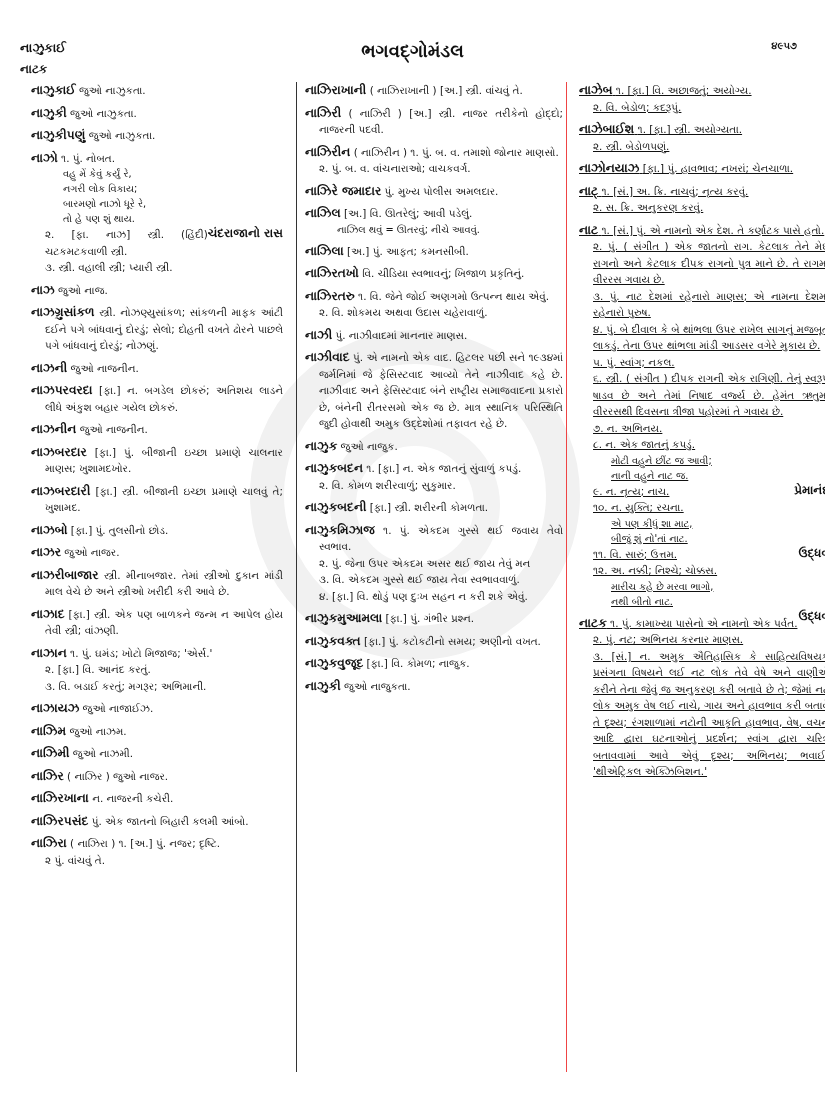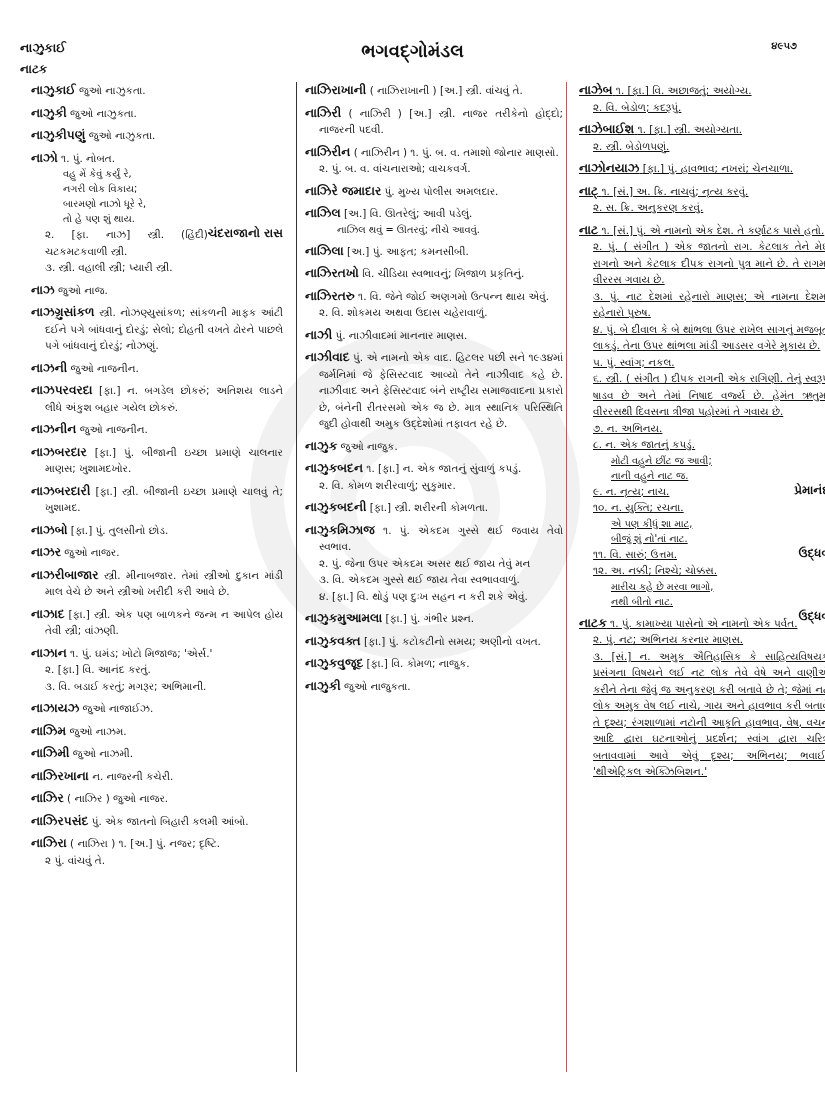--- a/index.html
+++ b/index.html
@@ -54,22 +54,22 @@
       <div class="entry"><span class="hw">નાઝબરદાર</span> <span>[ફા.] પું. બીજાની ઇચ્છા પ્રમાણે ચાલનાર માણસ; ખુશામદખોર.</span></div>
       <div class="entry"><span class="hw">નાઝબરદારી</span> <span>[ફા.] સ્ત્રી. બીજાની ઇચ્છા પ્રમાણે ચાલવું તે; ખુશામદ.</span></div>
       <div class="entry"><span class="hw">નાઝબો</span> <span>[ફા.] પું. તુલસીનો છોડ.</span></div>
       <div class="entry"><span class="hw">નાઝર</span> <span>જુઓ નાજર.</span></div>
       <div class="entry"><span class="hw">નાઝરીબાજાર</span> <span>સ્ત્રી. મીનાબજાર. તેમાં સ્ત્રીઓ દુકાન માંડી માલ વેચે છે અને સ્ત્રીઓ ખરીદી કરી આવે છે.</span></div>
       <div class="entry"><span class="hw">નાઝાદ</span> <span>[ફા.] સ્ત્રી. એક પણ બાળકને જન્મ ન આપેલ હોય તેવી સ્ત્રી; વાંઝણી.</span></div>
       <div class="entry"><span class="hw">નાઝાન</span> <span>૧. પું. ઘમંડ; ખોટો મિજાજ; 'એર્સ.'</span><span class="sense">૨. [ફા.] વિ. આનંદ કરતું.</span><span class="sense">૩. વિ. બડાઈ કરતું; મગરૂર; અભિમાની.</span></div>
       <div class="entry"><span class="hw">નાઝાયઝ</span> <span>જુઓ નાજાઈઝ.</span></div>
       <div class="entry"><span class="hw">નાઝિમ</span> <span>જુઓ નાઝમ.</span></div>
       <div class="entry"><span class="hw">નાઝિમી</span> <span>જુઓ નાઝમી.</span></div>
+      <div class="entry"><span class="hw">નાઝિર</span> <span>( નાઝિર ) જુઓ નાજર.</span></div>
       <div class="entry"><span class="hw">નાઝિરખાના</span> <span>ન. નાજરની કચેરી.</span></div>
-      <div class="entry"><span class="hw">નાઝિર</span> <span>( નાઝિર ) જુઓ નાજર.</span></div>
       <div class="entry"><span class="hw">નાઝિરપસંદ</span> <span>પું. એક જાતનો બિહારી કલમી આંબો.</span></div>
       <div class="entry"><span class="hw">નાઝિરા</span> <span>( નાઝિરા ) ૧. [અ.] પું. નજર; દૃષ્ટિ.</span><span class="sense">૨ પું. વાંચવું તે.</span></div>
     </div>
   <div class="col col2">
       <div class="entry"><span class="hw">નાઝિરાખાની</span> <span>( નાઝિરાખાની ) [અ.] સ્ત્રી. વાંચવું તે.</span></div>
       <div class="entry"><span class="hw">નાઝિરી</span> <span>( નાઝિરી ) [અ.] સ્ત્રી. નાજર તરીકેનો હોદ્દો; નાજરની પદવી.</span></div>
       <div class="entry"><span class="hw">નાઝિરીન</span> <span>( નાઝિરીન ) ૧. પું. બ. વ. તમાશો જોનાર માણસો.</span><span class="sense">૨. પું. બ. વ. વાંચનારાઓ; વાચકવર્ગ.</span></div>
       <div class="entry"><span class="hw">નાઝિરે જમાદાર</span> <span>પું. મુખ્ય પોલીસ અમલદાર.</span></div>
       <div class="entry"><span class="hw">નાઝિલ</span> <span>[અ.] વિ. ઊતરેલું; આવી પડેલું.</span><span class="quote">નાઝિલ થવું = ઊતરવું; નીચે આવવું.</span></div>
       <div class="entry"><span class="hw">નાઝિલા</span> <span>[અ.] પું. આફત; કમનસીબી.</span></div>

